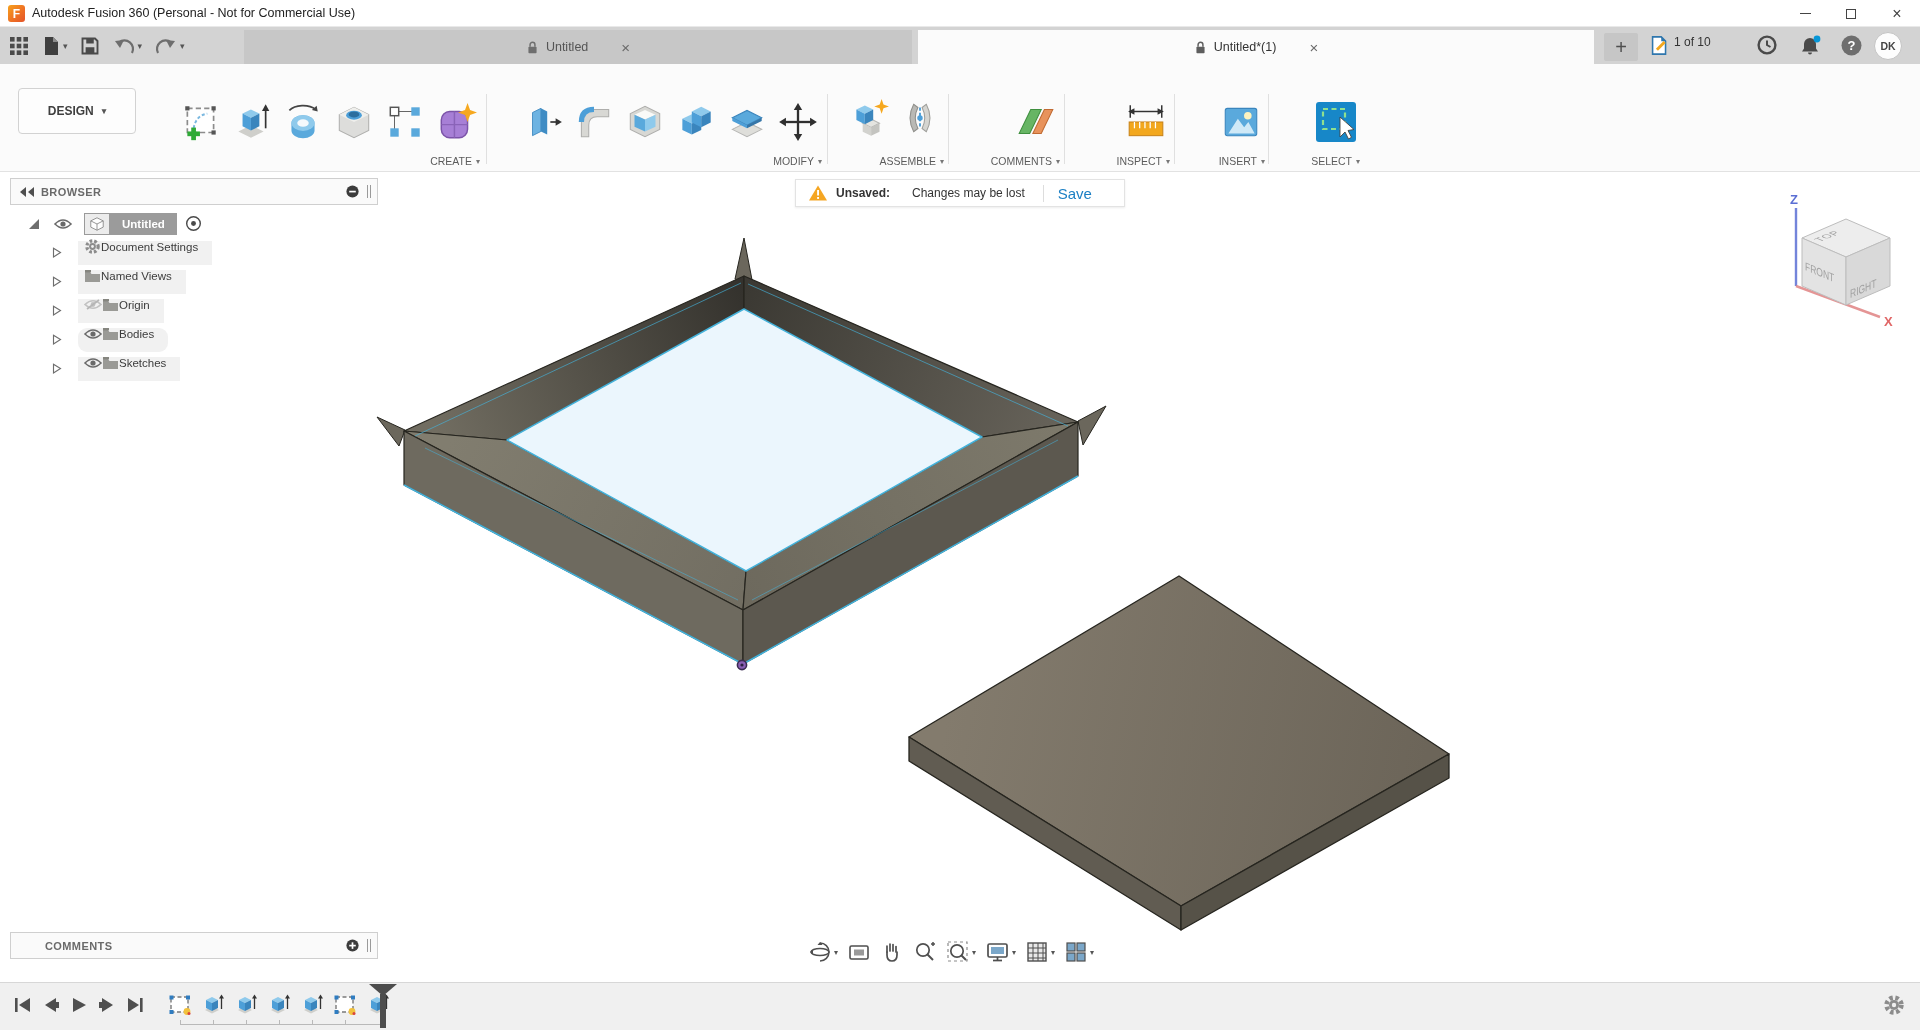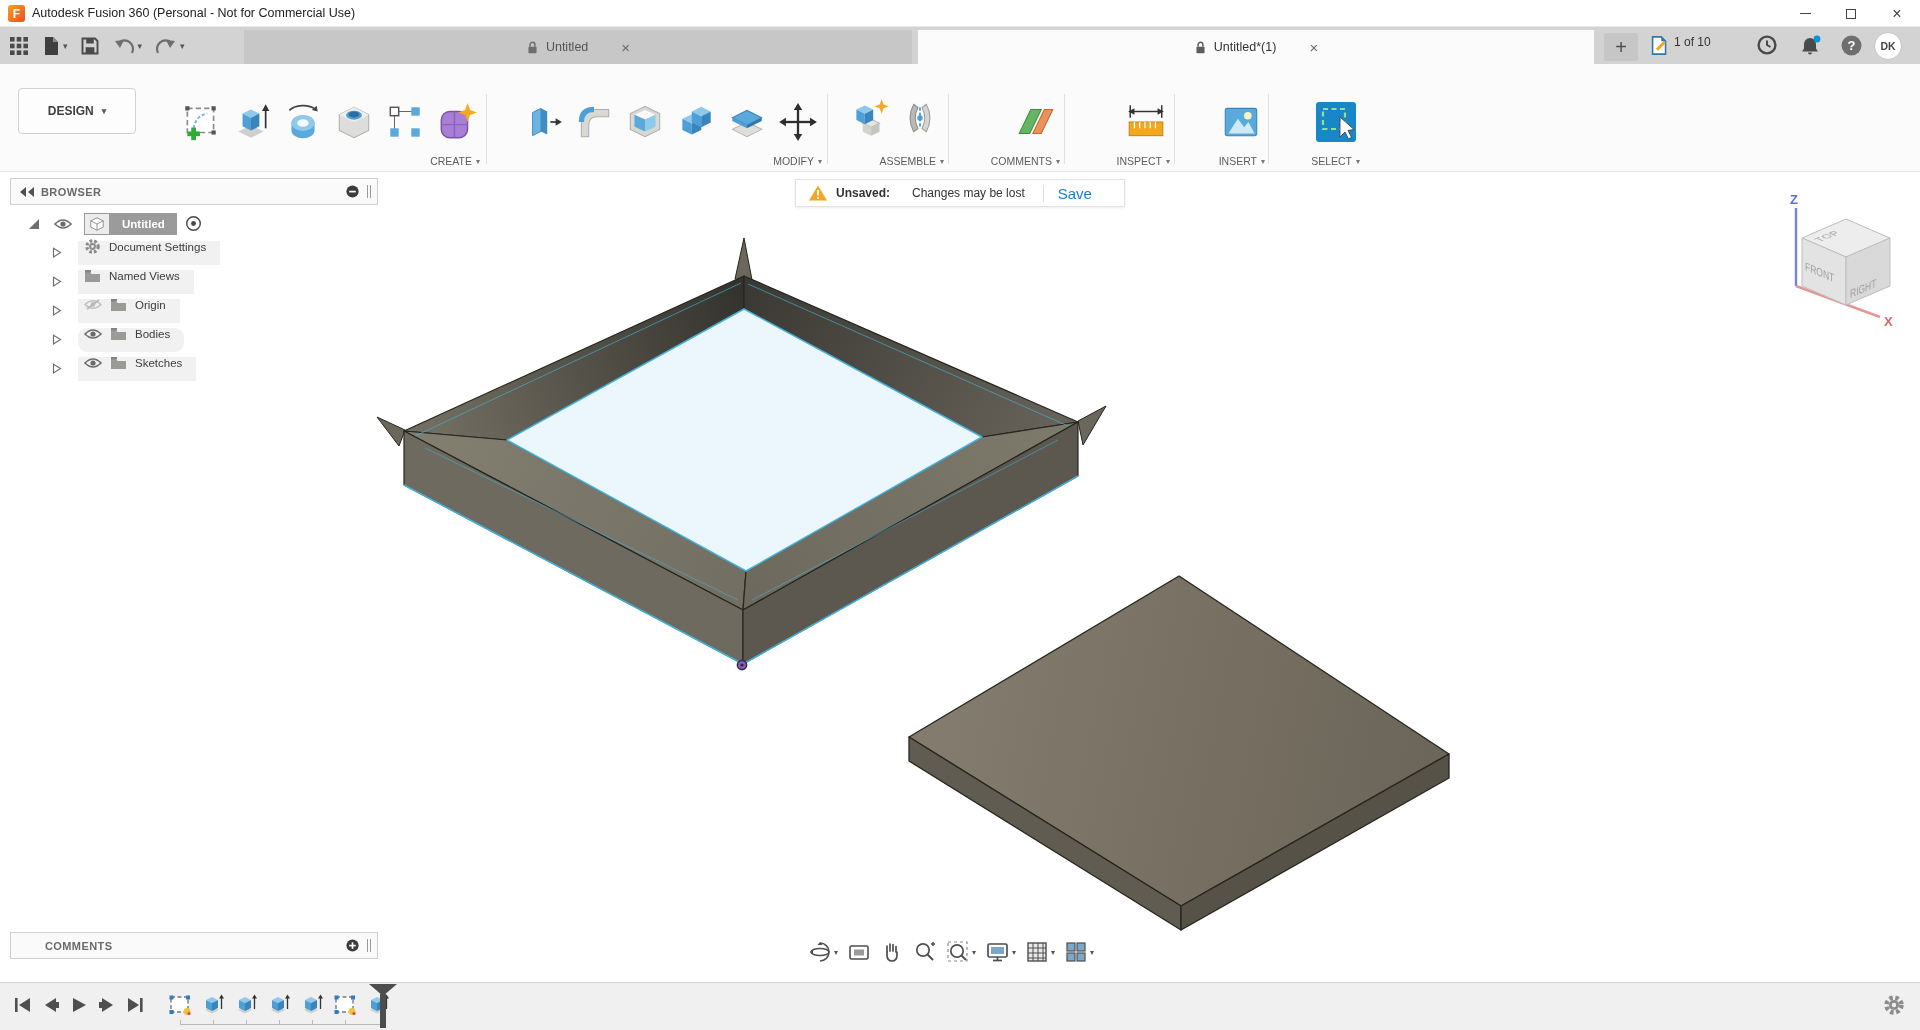--- a/index.html
+++ b/index.html
@@ -49,21 +49,21 @@
 
   
   .scene { position:absolute; left:0; top:0; z-index:1; }
   .panel-head { position:absolute; height:27px; background:#fafafa; border:1px solid #cfcfcf; display:flex; align-items:center; z-index:6; }
   .panel-title { font-size:11px; font-weight:bold; color:#6a6a6a; letter-spacing:.4px; }
   .grip { display:flex; gap:2px; margin-left:7px; }
   .grip i { width:1px; height:13px; background:#9a9a9a; display:block; }
 
   .tree { position:absolute; left:10px; top:209px; z-index:6; font-size:11.5px; color:#3c3c3c; }
   .trow { height:29px; display:flex; align-items:center; }
-  .chip { background:#f1f1f1; display:flex; align-items:center; height:24px; padding:0 14px 12px 6px; gap:8px; }
+  .chip { background:#f1f1f1; display:flex; align-items:center; height:24px; padding:0 14px 12px 6px; gap:0; }
   .rootchip { background:#9b9b9b; color:#fff; font-weight:bold; height:22px; padding:0 12px; display:flex; align-items:center; }
   .cubebox { width:26px; height:22px; background:#ececec; border:1px solid #9a9a9a; display:flex; align-items:center; justify-content:center; }
 
   .unsaved { position:absolute; left:795px; top:179px; width:330px; height:28px; background:#fff; border:1px solid #e3e3e3; box-shadow:0 1px 2px rgba(0,0,0,.08);
     display:flex; align-items:center; z-index:6; font-size:12px; color:#333; }
   .save-link { color:#1a7fc4; font-size:15px; }
 
   .navbar { position:absolute; left:808px; top:936px; height:32px; display:flex; align-items:center; gap:9px; z-index:6; }
   .nav-it { display:flex; align-items:center; gap:2px; }
   .nav-caret { font-size:8px; color:#555; }

